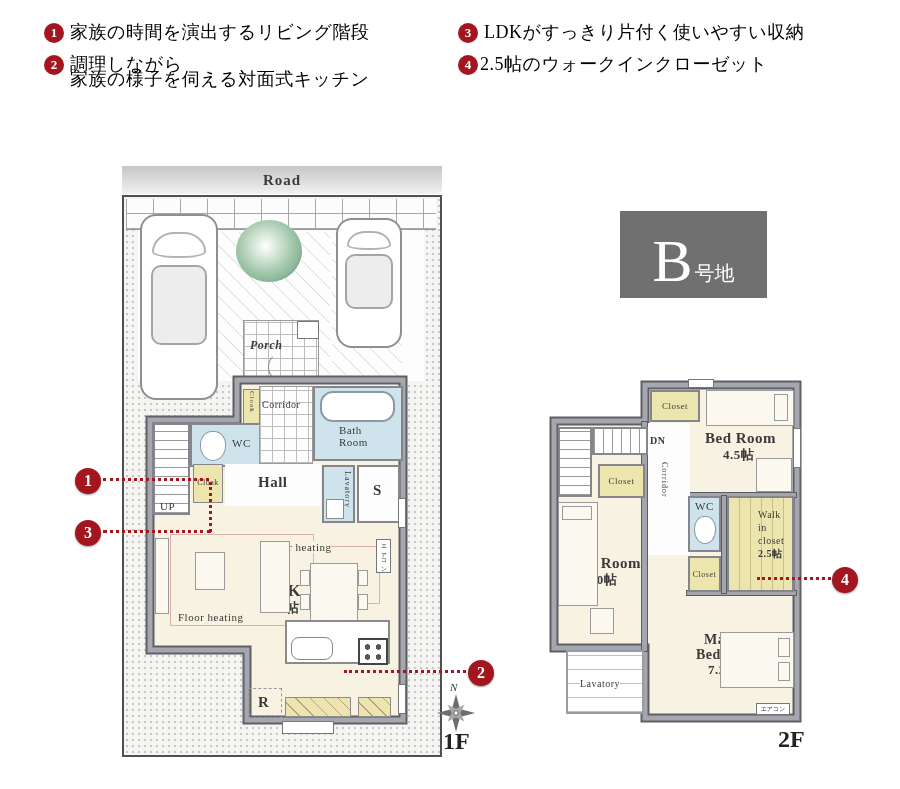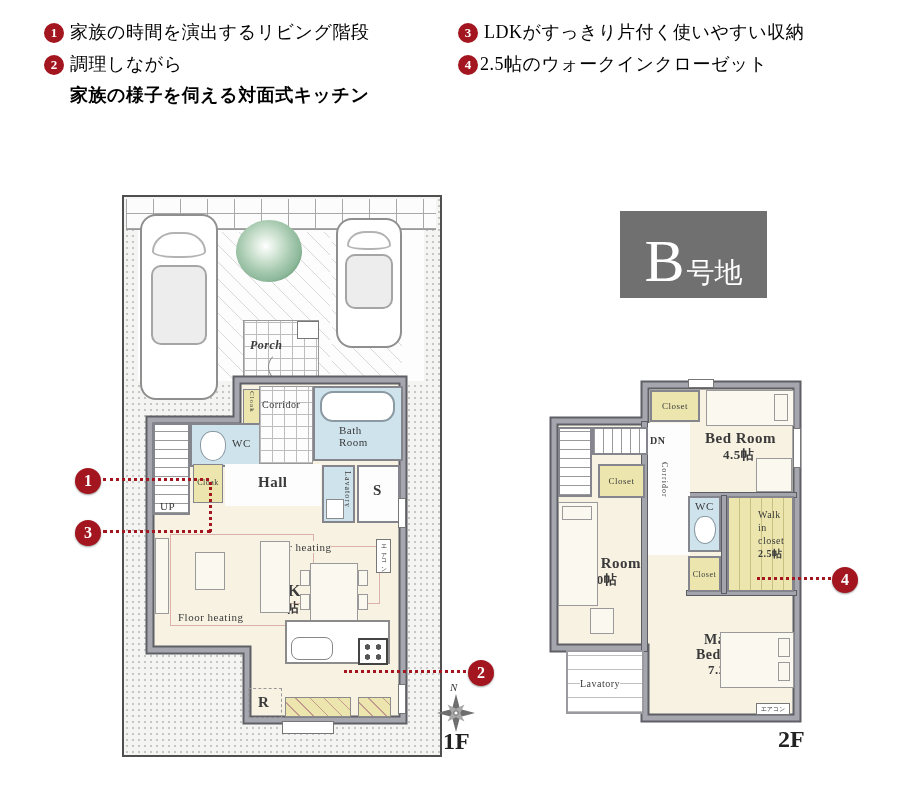--- a/index.html
+++ b/index.html
@@ -6,21 +6,21 @@
   .canvas{position:relative;width:900px;height:789px;background:#ffffff;overflow:hidden;
           font-family:"Liberation Serif","DejaVu Serif",serif;color:#2e2e2e;}
   .abs{position:absolute;}
   
   .fnum{width:20px;height:20px;border-radius:50%;background:#a3161f;color:#fff;
         font-size:13px;line-height:20px;text-align:center;font-weight:bold;}
   .ftext{font-size:18px;line-height:22px;letter-spacing:.5px;color:#000000;}
   
   .lotbox{background:#707070;color:#fff;display:flex;align-items:flex-end;justify-content:center;padding-bottom:8px;}
   .lotB{font-size:60px;line-height:58px;}
-  .lotS{font-size:28px;line-height:34px;margin-left:2px;}
+  .lotS{font-size:20px;line-height:34px;margin-left:2px;}
   
   .roadband{background:linear-gradient(#c6c6c6,#f1f1f1);text-align:center;}
   .roadband span{font-size:15px;font-weight:bold;color:#3c3c3c;line-height:28px;letter-spacing:1px;}
   .site{border:2px solid #4f4f4f;background:#f4f4f2;
         background-image:radial-gradient(#c6c6c4 .8px,transparent 1.3px);background-size:6px 6px;}
   .brick{background:#fcfcfc;border-bottom:1px solid #999;
      background-image:repeating-linear-gradient(0deg,#a8a8a8 0 1px,transparent 1px 15px),
                       repeating-linear-gradient(90deg,#a8a8a8 0 1px,transparent 1px 27px);}
   .white{background:#fdfdfd;}
   .hatch{background-image:repeating-linear-gradient(45deg,transparent 0 11px,#d9d9d9 11px 12px);}
@@ -69,31 +69,34 @@
 </style>
 </head>
 <body>
 
 <div class="canvas">
 
   <div class="abs fnum" style="left:44px;top:23px;">1</div>
   <div class="abs ftext" style="left:70px;top:21px;">家族の時間を演出するリビング階段</div>
   <div class="abs fnum" style="left:44px;top:55px;">2</div>
   <div class="abs ftext" style="left:70px;top:53px;">調理しながら</div>
-  <div class="abs ftext" style="left:70px;top:84px;font-weight:bold;">家族の様子を伺える対面式キッチン</div>
+  <div class="abs ftext" style="left:70px;top:68px;">家族の様子を伺える対面式キッチン</div>
   <div class="abs fnum" style="left:458px;top:23px;">3</div>
   <div class="abs ftext" style="left:484px;top:21px;">LDKがすっきり片付く使いやすい収納</div>
   <div class="abs fnum" style="left:458px;top:55px;">4</div>
   <div class="abs ftext" style="left:480px;top:53px;">2.5帖のウォークインクローゼット</div>
 
   <div class="abs lotbox" style="left:620px;top:211px;width:147px;height:79px;">
     <span class="lotB">B</span>
       <span class="lotS">号地</span>
   </div>
 
+  <div class="abs roadband" style="left:122px;top:166px;width:320px;height:28px;">
+    <span>Road</span>
+  </div>
   <div class="abs site" style="left:122px;top:195px;width:316px;height:558px;"></div>
   <div class="abs white" style="left:138px;top:229px;width:286px;height:152px;"></div>
   <div class="abs brick" style="left:126px;top:199px;width:310px;height:30px;"></div>
   <div class="abs hatch" style="left:218px;top:232px;width:112px;height:148px;"></div>
   <div class="abs hatch" style="left:332px;top:232px;width:70px;height:145px;"></div>
 
   <div class="abs car" style="left:140px;top:214px;width:74px;height:182px;">
       <div class="roof"></div>
       <div class="hood"></div>
     </div>

